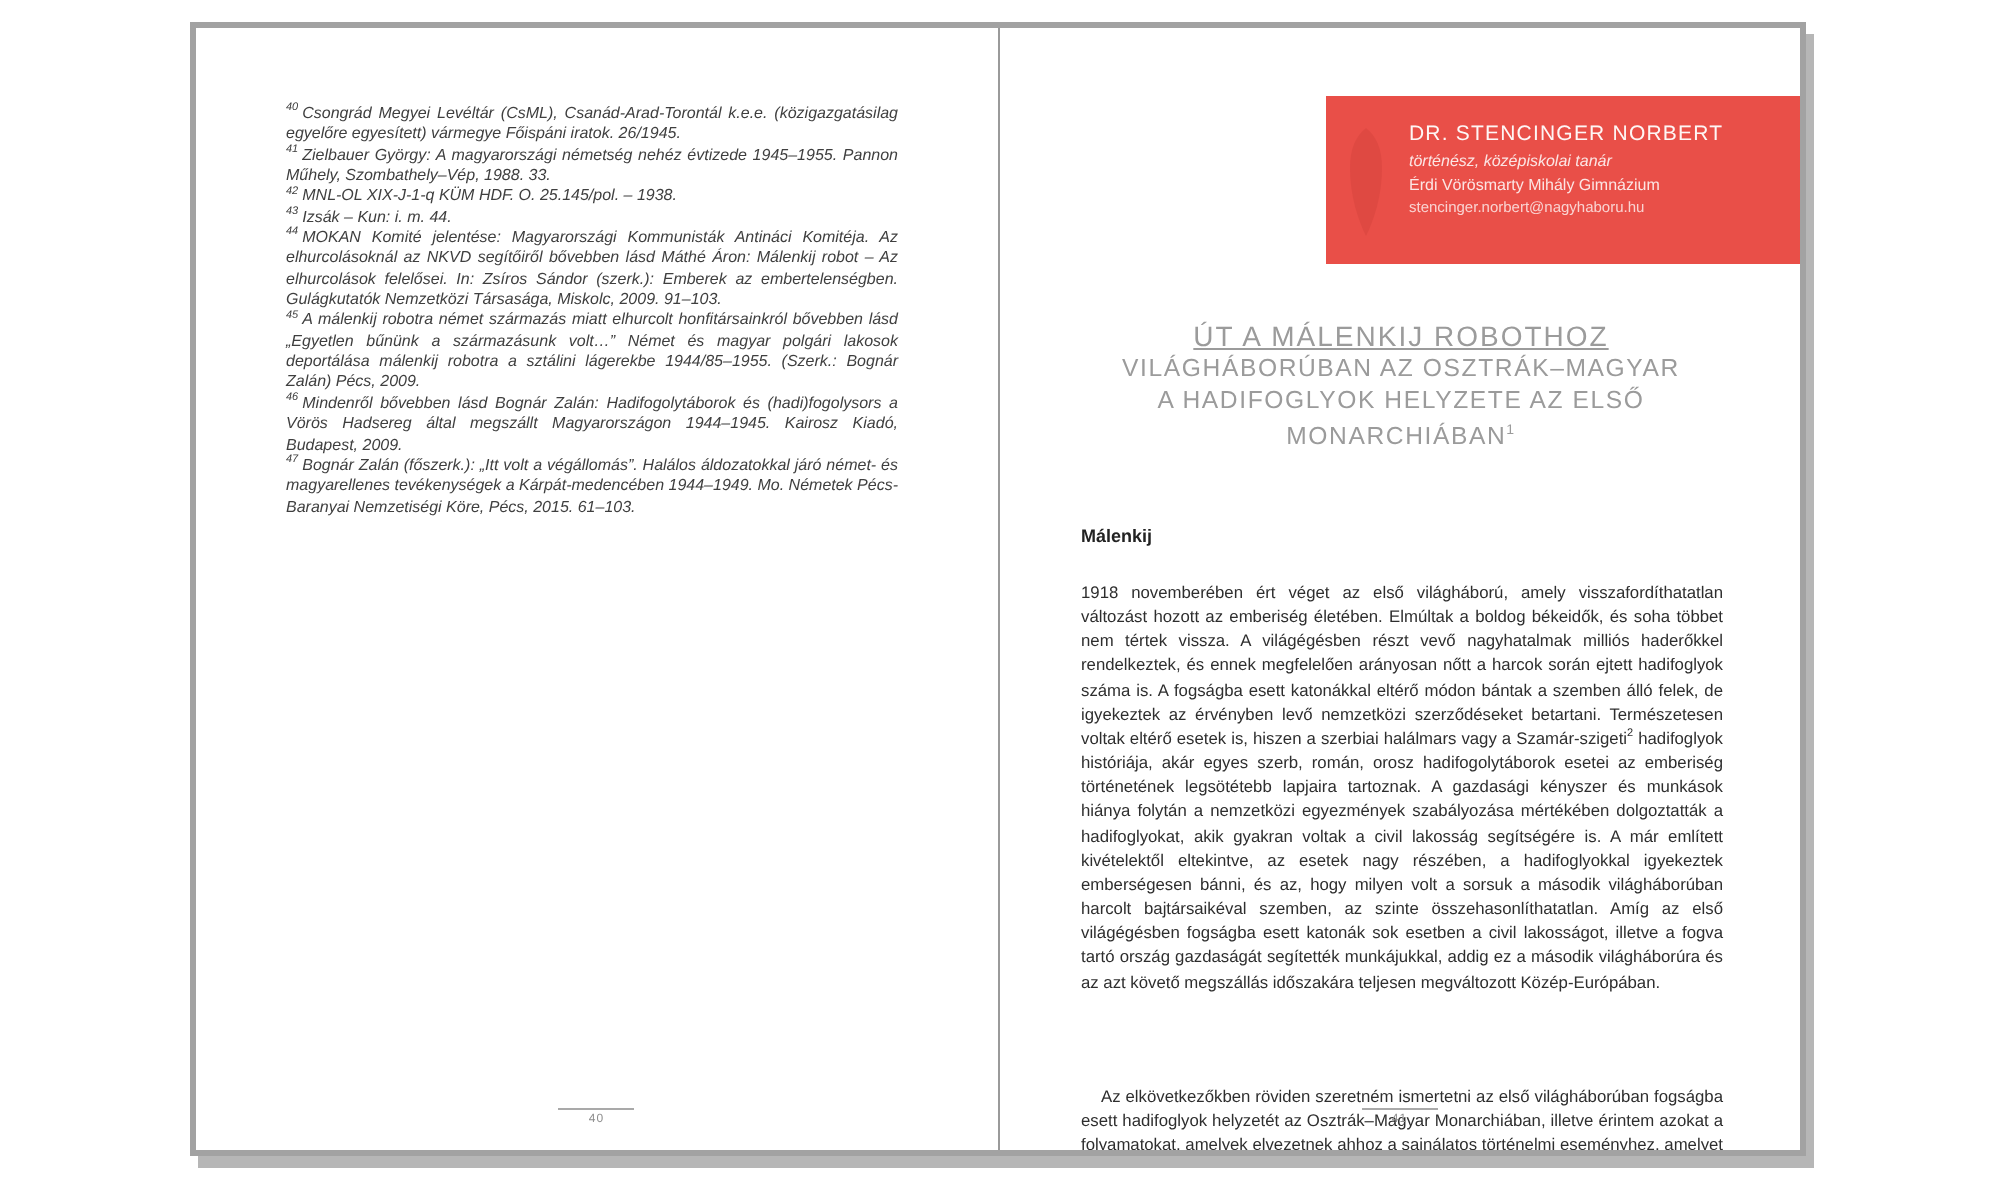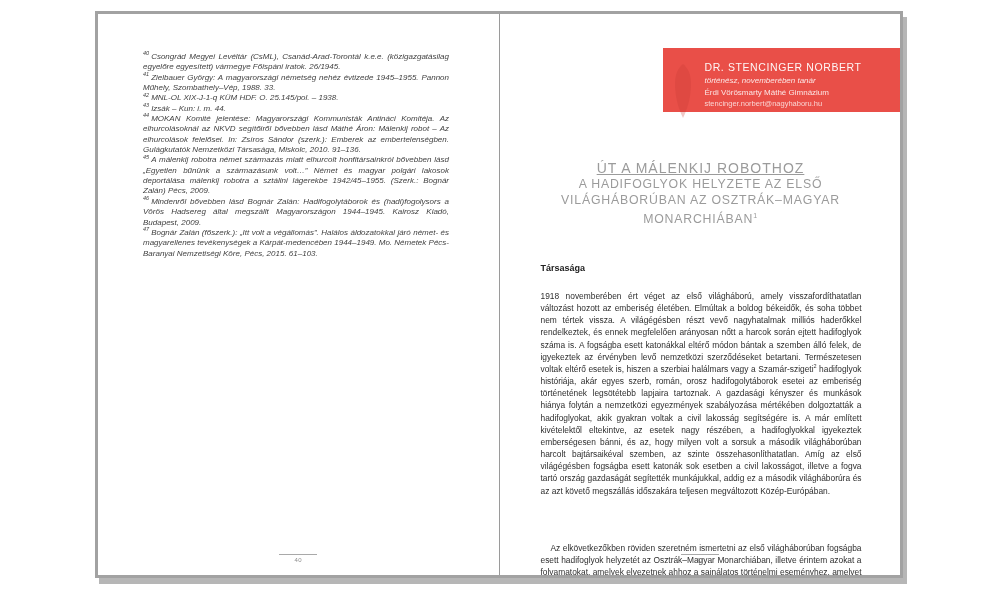--- a/index.html
+++ b/index.html
@@ -26,21 +26,21 @@
   .footnote{margin:0;}
   .fn-num{font-size:5.5px;vertical-align:super;line-height:0;margin-right:2px;}
 
   
   .page-footer{position:absolute;left:0;right:0;bottom:12px;text-align:center;}
   .footer-rule{width:38px;margin:0 auto 2px auto;border-top:1px solid #a9a9a9;height:0;}
   .footer-num{font-size:6px;color:#8d8d8d;letter-spacing:0.5px;}
 
   
   .author-card{
-    position:absolute;top:34px;left:163px;right:0;height:64px;
+    position:absolute;top:34px;left:163px;right:0;height:84px;
     background:#e94f48;color:#fff;
     padding:13px 0 0 42px;box-sizing:border-box;
   }
   .emblem{position:absolute;left:9px;top:14px;opacity:0.5;}
   .author-name{font-size:10.5px;letter-spacing:0.6px;color:rgba(255,255,255,0.95);margin:0 0 3px 0;}
   .author-role{font-size:8px;font-style:italic;color:rgba(255,255,255,0.85);margin:0 0 2.5px 0;}
   .author-affil{font-size:8px;color:rgba(255,255,255,0.85);margin:0 0 2.5px 0;}
   .author-email{font-size:7.5px;color:rgba(255,255,255,0.75);margin:0;}
 
   .title-block{
@@ -67,53 +67,53 @@
 <body>
 
 <div class="spread">
 
   <div class="page">
     <div class="footnotes">
       <div class="footnote"><sup class="fn-num">40</sup><span>Csongrád Megyei Levéltár (CsML), Csanád-Arad-Torontál k.e.e. (közigazgatásilag egyelőre egyesített) vármegye Főispáni iratok. 26/1945.</span></div>
       <div class="footnote"><sup class="fn-num">41</sup><span>Zielbauer György: A magyarországi németség nehéz évtizede 1945–1955. Pannon Műhely, Szombathely–Vép, 1988. 33.</span></div>
       <div class="footnote"><sup class="fn-num">42</sup><span>MNL-OL XIX-J-1-q KÜM HDF. O. 25.145/pol. – 1938.</span></div>
       <div class="footnote"><sup class="fn-num">43</sup><span>Izsák – Kun: i. m. 44.</span></div>
-      <div class="footnote"><sup class="fn-num">44</sup><span>MOKAN Komité jelentése: Magyarországi Kommunisták Antináci Komitéja. Az elhurcolásoknál az NKVD segítőiről bővebben lásd Máthé Áron: Málenkij robot – Az elhurcolások felelősei. In: Zsíros Sándor (szerk.): Emberek az embertelenségben. Gulágkutatók Nemzetközi Társasága, Miskolc, 2010. 91–136.</span></div>
-      <div class="footnote"><sup class="fn-num">45</sup><span>A málenkij robotra német származás miatt elhurcolt honfitársainkról bővebben lásd „Egyetlen bűnünk a származásunk volt…” Német és magyar polgári lakosok deportálása málenkij robotra a sztálini lágerekbe 1942/45–1955. (Szerk.: Bognár Zalán) Pécs, 2009.</span></div>
+      <div class="footnote"><sup class="fn-num">44</sup><span>MOKAN Komité jelentése: Magyarországi Kommunisták Antináci Komitéja. Az elhurcolásoknál az NKVD segítőiről bővebben lásd Máthé Áron: Málenkij robot – Az elhurcolások felelősei. In: Zsíros Sándor (szerk.): Emberek az embertelenségben. Gulágkutatók Nemzetközi Társasága, Miskolc, 2009. 91–103.</span></div>
+      <div class="footnote"><sup class="fn-num">45</sup><span>A málenkij robotra német származás miatt elhurcolt honfitársainkról bővebben lásd „Egyetlen bűnünk a származásunk volt…” Német és magyar polgári lakosok deportálása málenkij robotra a sztálini lágerekbe 1944/85–1955. (Szerk.: Bognár Zalán) Pécs, 2009.</span></div>
       <div class="footnote"><sup class="fn-num">46</sup><span>Mindenről bővebben lásd Bognár Zalán: Hadifogolytáborok és (hadi)fogolysors a Vörös Hadsereg által megszállt Magyarországon 1944–1945. Kairosz Kiadó, Budapest, 2009.</span></div>
       <div class="footnote"><sup class="fn-num">47</sup><span>Bognár Zalán (főszerk.): „Itt volt a végállomás”. Halálos áldozatokkal járó német- és magyarellenes tevékenységek a Kárpát-medencében 1944–1949. Mo. Németek Pécs-Baranyai Nemzetiségi Köre, Pécs, 2015. 61–103.</span></div>
     </div>
     <div class="page-footer">
       <div class="footer-rule"></div>
       <div class="footer-num">40</div>
     </div>
   </div>
 
   <div class="spine"></div>
 
   <div class="page">
 
     <div class="author-card">
       <svg class="emblem" width="22" height="58" viewBox="0 0 22 58">
         <path d="M11 2 C16 6 19 12 19 22 C19 36 15 48 11 56 C7 48 3 36 3 22 C3 12 6 6 11 2 Z" fill="#c43a34" opacity="0.55"></path>
       </svg>
       <div class="author-name">DR. STENCINGER NORBERT</div>
-      <div class="author-role">történész, novemberében tanár</div>
-      <div class="author-affil">Érdi Vörösmarty Máthé Gimnázium</div>
+      <div class="author-role">történész, középiskolai tanár</div>
+      <div class="author-affil">Érdi Vörösmarty Mihály Gimnázium</div>
       <div class="author-email">stencinger.norbert@nagyhaboru.hu</div>
     </div>
 
     <div class="title-block">
       <div class="title-line1">ÚT A MÁLENKIJ ROBOTHOZ</div>
+      <div class="title-sub">VILÁGHÁBORÚBAN AZ OSZTRÁK–MAGYAR</div>
       <div class="title-sub">A HADIFOGLYOK HELYZETE AZ ELSŐ</div>
-      <div class="title-sub">VILÁGHÁBORÚBAN AZ OSZTRÁK–MAGYAR</div>
       <div class="title-sub"><span>MONARCHIÁBAN</span><sup>1</sup></div>
     </div>
 
-    <div class="section-heading">Társasága</div>
+    <div class="section-heading">Málenkij</div>
 
     <div class="body-text">
       <p><span>1918 novemberében ért véget az első világháború, amely visszafordíthatatlan változást hozott az emberiség életében. Elmúltak a boldog békeidők, és soha többet nem tértek vissza. A világégésben részt vevő nagyhatalmak milliós haderőkkel rendelkeztek, és ennek megfelelően arányosan nőtt a harcok során ejtett hadifoglyok száma is. A fogságba esett katonákkal eltérő módon bántak a szemben álló felek, de igyekeztek az érvényben levő nemzetközi szerződéseket betartani. Természetesen voltak eltérő esetek is, hiszen a szerbiai halálmars vagy a Szamár-szigeti</span><sup>2</sup><span> hadifoglyok históriája, akár egyes szerb, román, orosz hadifogolytáborok esetei az emberiség történetének legsötétebb lapjaira tartoznak. A gazdasági kényszer és munkások hiánya folytán a nemzetközi egyezmények szabályozása mértékében dolgoztatták a hadifoglyokat, akik gyakran voltak a civil lakosság segítségére is. A már említett kivételektől eltekintve, az esetek nagy részében, a hadifoglyokkal igyekeztek emberségesen bánni, és az, hogy milyen volt a sorsuk a második világháborúban harcolt bajtársaikéval szemben, az szinte összehasonlíthatatlan. Amíg az első világégésben fogságba esett katonák sok esetben a civil lakosságot, illetve a fogva tartó ország gazdaságát segítették munkájukkal, addig ez a második világháborúra és az azt követő megszállás időszakára teljesen megváltozott Közép-Európában.</span></p>
       <p>Az elkövetkezőkben röviden szeretném ismertetni az első világháborúban fogságba esett hadifoglyok helyzetét az Osztrák–Magyar Monarchiában, illetve érintem azokat a folyamatokat, amelyek elvezetnek ahhoz a sajnálatos történelmi eseményhez, amelyet a magyar történetírás csak így nevez: málenkij robot.</p>
     </div>
 
     <div class="page-footer">
       <div class="footer-rule"></div>
       <div class="footer-num">41</div>
     </div>

